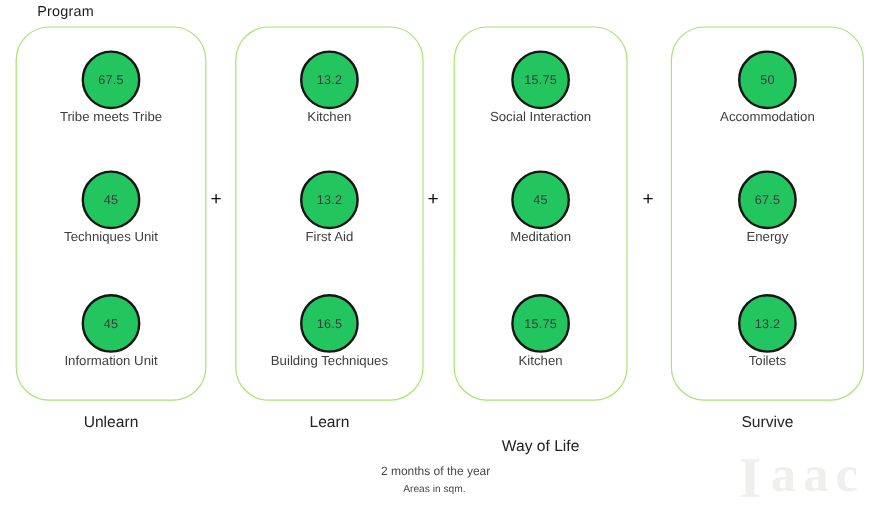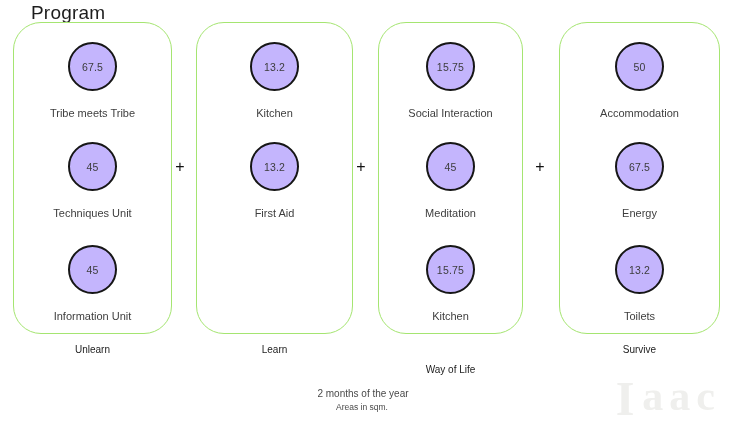--- a/index.html
+++ b/index.html
@@ -6,21 +6,21 @@
   html,body { margin:0; padding:0; background:#ffffff; }
   .canvas {
     position: relative;
     width: 730px; height: 423px;
     background: #ffffff;
     font-family: "Liberation Sans", sans-serif;
     overflow: hidden;
   }
   .page-title {
     position: absolute; left: 31px; top: 2px;
-    font-size: 19px; font-weight: 400; color: #1d1d1d;
+    font-size: 12px; font-weight: 400; color: #1d1d1d;
     margin: 0; letter-spacing: 0.2px;
   }
   .box {
     position: absolute; top: 22px; height: 312px;
     border: 1.5px solid var(--accent);
     border-radius: 28px;
     box-sizing: border-box;
     background: #ffffff;
   }
   .box-1 { left: 13px;  width: 159px; }
@@ -32,31 +32,31 @@
     display: flex; flex-direction: column; align-items: center;
   }
   .row-0 { top: 19px; }
   .row-1 { top: 119px; }
   .row-2 { top: 222px; }
   .circle {
     width: 45px; height: 45px;
     border: 2.5px solid #161616;
     border-radius: 50%;
     display: flex; align-items: center; justify-content: center;
-    background: #c4b5fd;
+    background: #22c55e;
     box-sizing: content-box;
   }
   .circle-value { font-size: 10.5px; color: #3c3c3c; letter-spacing: 0.2px; }
   .item-label {
-    margin-top: 16px; font-size: 11px; color: #3e3e3e;
+    margin-top: 1px; font-size: 11px; color: #3e3e3e;
     white-space: nowrap; text-align: center;
   }
   .column-label {
     position: absolute; top: 344px;
-    text-align: center; font-size: 10px; color: #222222;
+    text-align: center; font-size: 13px; color: #222222;
   }
   .col-label-1 { left: 13px;  width: 159px; }
   .col-label-2 { left: 196px; width: 157px; }
   .col-label-3 { left: 378px; width: 145px; margin-top: 20px; }
   .col-label-4 { left: 559px; width: 161px; }
   .plus {
     position: absolute;
     transform: translate(-50%, -50%);
     font-size: 16px; color: #111111; font-weight: 400;
     line-height: 1;
@@ -122,20 +122,26 @@
         <span class="circle-value">13.2</span>
       </div>
       <div class="item-label">Kitchen</div>
     </div>
     <div class="item row-1">
       <div class="circle">
         <span class="circle-value">13.2</span>
       </div>
       <div class="item-label">First Aid</div>
     </div>
+    <div class="item row-2">
+      <div class="circle">
+        <span class="circle-value">16.5</span>
+      </div>
+      <div class="item-label">Building Techniques</div>
+    </div>
   </div>
 
   <div class="plus plus-2">+</div>
 
   <div class="box box-3">
     <div class="item row-0">
       <div class="circle">
         <span class="circle-value">15.75</span>
       </div>
       <div class="item-label">Social Interaction</div>

